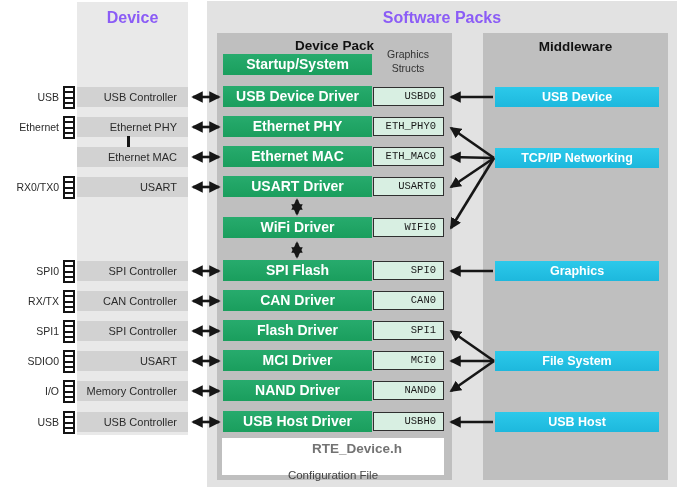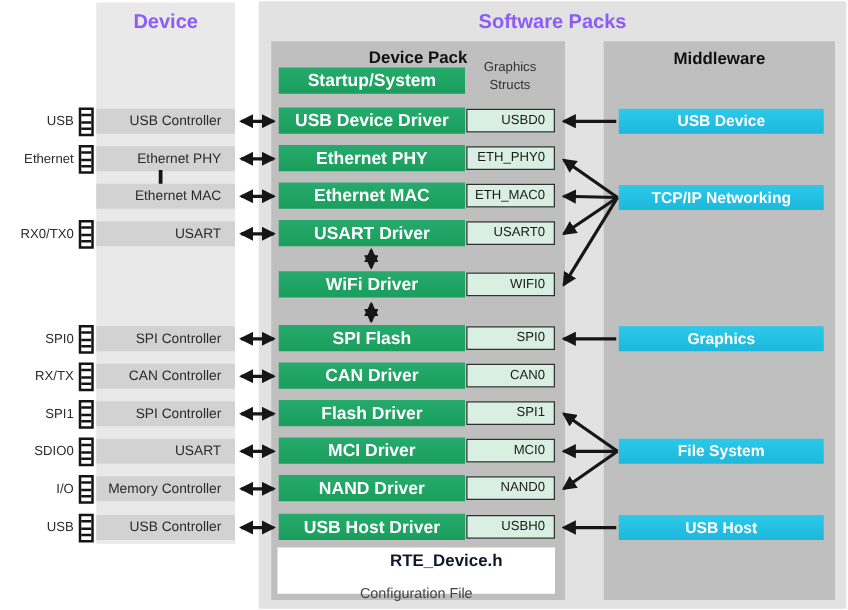--- a/index.html
+++ b/index.html
@@ -28,25 +28,25 @@
   .port-icon{left:63px;width:12px;height:23px;border:2px solid #141414;background:#fff;
              box-sizing:border-box;display:flex;flex-direction:column;}
   .port-icon i{flex:1;border-bottom:2px solid #141414;}
   .port-icon i:last-child{border-bottom:none;}
   .eth-tick{left:127px;top:136px;width:3px;height:11px;background:#141414;}
   
   .green{left:223px;width:149px;height:21px;background:linear-gradient(180deg,#27ab6d,#1a9e5d);
          color:#fff;font-weight:bold;font-size:14px;text-align:center;line-height:21px;}
   .struct{left:373px;width:71px;height:19px;background:#d8efe2;border:1px solid #2f2f2f;
           box-sizing:border-box;font-size:10.5px;color:#1a1a1a;text-align:right;
-          line-height:17px;padding-right:7px;}
+          line-height:17px;padding-right:7px;font-family:Liberation Mono, monospace;}
   .cyan{left:495px;width:164px;height:20px;background:linear-gradient(180deg,#2cc9ea,#1db8dd);
         color:#fff;font-weight:bold;font-size:12.5px;text-align:center;line-height:20px;}
   .rte{left:222px;top:438px;width:222px;height:37px;background:#ffffff;text-align:center;}
-  .rte-title{font-size:13.5px;font-weight:bold;color:#0f172a;margin-top:3px;padding-left:48px;}
+  .rte-title{font-size:13.5px;font-weight:bold;color:#737373;margin-top:3px;padding-left:48px;}
   .rte-sub{font-size:11.5px;color:#444;margin-top:13px;}
   
   #arrows{position:absolute;left:0;top:0;width:678px;height:488px;pointer-events:none;}
   #arrows line{stroke:#161616;stroke-width:2.6;}
 </style>
 </head>
 <body>
 
 <div id="canvas">
 

